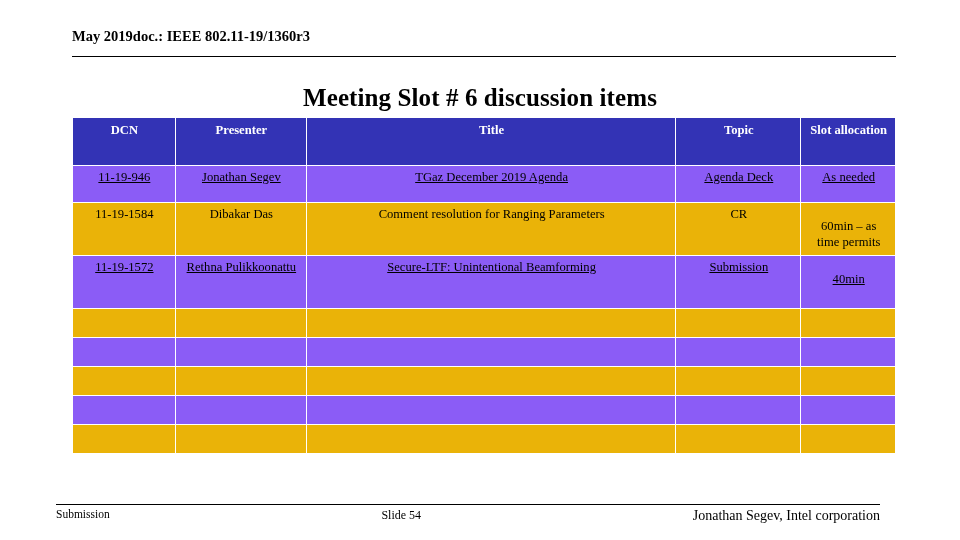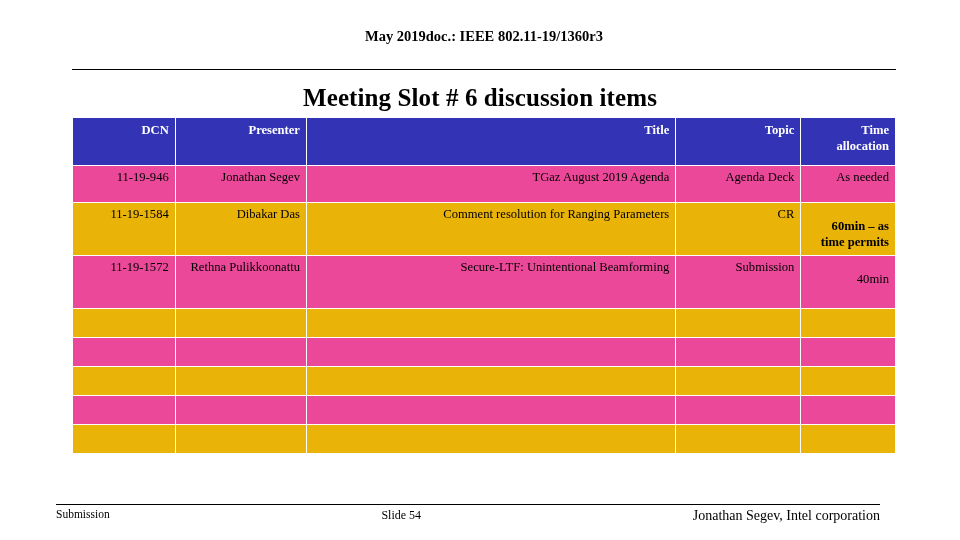--- a/index.html
+++ b/index.html
@@ -26,23 +26,23 @@
 
   
   .slide-header {
     position: absolute;
     left: 72px;
     top: 28px;
     width: 824px;
     height: 24px;
     display: flex;
     align-items: flex-start;
-    justify-content: center;
+    justify-content: flex-start;
     border-bottom: 1.6px solid #000000;
-    padding-bottom: 17px;
+    padding-bottom: 4px;
   }
   .header-left, .header-right {
     font-size: 14.5px;
     font-weight: bold;
     line-height: 16px;
     white-space: nowrap;
   }
 
   
   .slide-title {
@@ -70,38 +70,38 @@
     border-spacing: 1.6px 1.6px;
     table-layout: fixed;
     background: #ffffff;
   }
   table.agenda th,
   table.agenda td {
     padding: 4px 6px 4px 7px;
     vertical-align: top;
     font-size: 12.6px;
     line-height: 15.5px;
-    text-align: right;
+    text-align: center;
     font-weight: normal;
     overflow: hidden;
   }
   table.agenda thead th {
     background: #3333b5;
     color: #ffffff;
     font-weight: bold;
     height: 38px;
     padding-top: 5px;
   }
   .col-dcn      { width: 100px; }
   .col-presenter{ width: 128px; }
   .col-title    { width: 362px; }
   .col-topic    { width: 122px; }
   .col-time     { width: 92px; }
 
-  tr.row-dark td  { background: #ec4899; }
+  tr.row-dark td  { background: #8b5cf6; text-decoration: underline; }
   tr.row-light td { background: #eab308; }
 
   tr.data-row td { height: 28px; }
   tr.data-row.tall td { height: 32px; }
   tr.empty-row td { height: 20px; }
 
   td.time-cell { padding-top: 7px; }
   td.cell-pad-lower { padding-top: 8px; }
 
   
@@ -153,37 +153,37 @@
         <col class="col-title">
         <col class="col-topic">
         <col class="col-time">
       </colgroup>
       <thead>
         <tr>
           <th>DCN</th>
           <th>Presenter</th>
           <th>Title</th>
           <th>Topic</th>
-          <th>Time allocation</th>
+          <th>Slot allocation</th>
         </tr>
       </thead>
       <tbody>
         <tr class="data-row row-dark">
           <td>11-19-946</td>
           <td>Jonathan Segev</td>
-          <td>TGaz August 2019 Agenda</td>
+          <td>TGaz December 2019 Agenda</td>
           <td>Agenda Deck</td>
           <td class="time-cell">As needed</td>
         </tr>
         <tr class="data-row tall row-light">
           <td>11-19-1584</td>
           <td>Dibakar Das</td>
           <td class="cell-pad-lower">Comment resolution for Ranging Parameters</td>
           <td class="cell-pad-lower">CR</td>
-          <td class="time-cell" style="padding-top:16px;font-weight:bold;">60min – as time permits</td>
+          <td class="time-cell" style="padding-top:16px;">60min – as time permits</td>
         </tr>
         <tr class="data-row tall row-dark">
           <td>11-19-1572</td>
           <td>Rethna Pulikkoonattu</td>
           <td class="cell-pad-lower">Secure-LTF: Unintentional Beamforming</td>
           <td class="cell-pad-lower">Submission</td>
           <td class="time-cell" style="padding-top:16px;">40min</td>
         </tr>
 
         <tr class="empty-row row-light">

